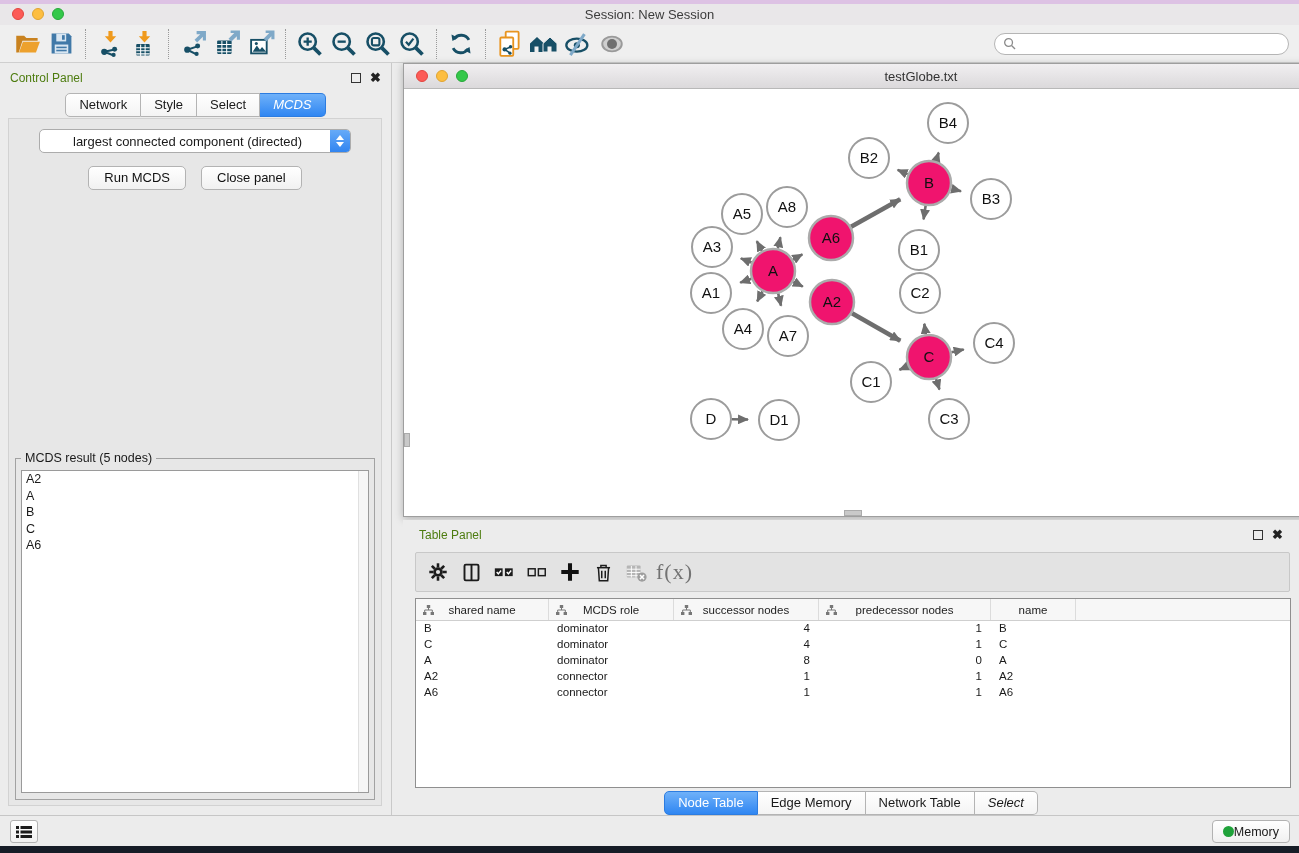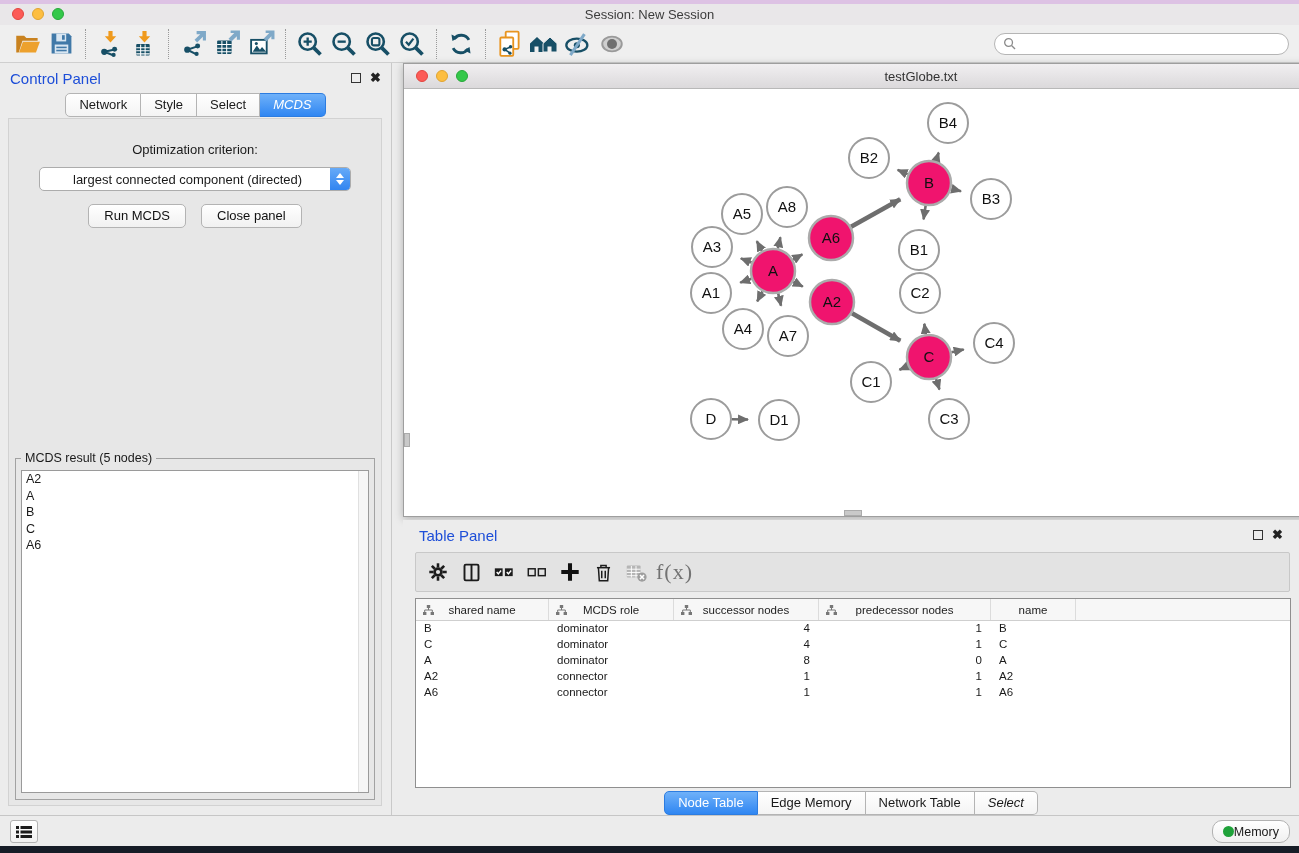--- a/index.html
+++ b/index.html
@@ -18,21 +18,21 @@
 
   .toolbar { position:absolute; left:0; top:25px; width:100%; height:38px; background:#efefef; border-bottom:1px solid #cfcfcf; display:flex; align-items:center; padding:0 10px; }
   .tbi { width:34px; height:32px; display:flex; align-items:center; justify-content:center; cursor:default; }
   .tb-sep { width:1px; height:30px; border-left:1px dotted #9a9a9a; margin:0 7px; }
   .searchbox { margin-left:auto; width:295px; height:22px; background:#fff; border:1px solid #b5b5b5; border-radius:12px; display:flex; align-items:center; padding:0 8px; }
   .searchbox input { border:none; outline:none; flex:1; font-size:12px; background:transparent; margin-left:5px; font-family:"Liberation Sans",sans-serif;}
 
   
   .control-panel { position:absolute; left:0; top:63px; width:392px; height:752px; background:#ececec; border-right:1px solid #c9c9c9; }
   .panel-head { height:30px; display:flex; align-items:center; padding:0 10px; }
-  .panel-head .ph-title { font-size:15px; color:#1d4ed8; }
+  .panel-head .ph-title { font-size:12px; color:#4d7c0f; }
   .ph-icons { margin-left:auto; display:flex; align-items:center; gap:9px; }
   .float-ico { width:10px; height:10px; border:1.6px solid #333; display:inline-block; }
   .close-ico { font-size:13px; font-weight:bold; color:#222; line-height:10px; }
 
   .seg-tabs { display:flex; justify-content:center; }
   .seg-tab { font-size:13px; padding:3px 13px 4px 13px; background:linear-gradient(#ffffff,#f4f4f4); border:1px solid #b4b4b4; border-left:none; color:#1a1a1a; cursor:default; }
   .seg-tab:first-child { border-left:1px solid #b4b4b4; border-radius:5px 0 0 5px;text-align:center; }
   .seg-tab:last-child { border-radius:0 5px 5px 0;font-style:italic; }
   .seg-tab.sel { background:linear-gradient(#6fb1f9,#2f86f2); color:#fff; border-color:#2c7ce0; }
 
@@ -74,21 +74,21 @@
   .th .tree-ico { position:absolute; left:7px; top:6px; }
   .trow { display:flex; height:16px; font-size:11.5px; }
   .td { padding:1px 8px 0 8px; white-space:nowrap; overflow:hidden; }
   .td.num { text-align:right; padding-right:9px; }
 
   .tp-tabs { position:absolute; left:0; right:0; top:271px; display:flex; justify-content:center; }
 
   
   .statusbar { position:absolute; left:0; top:815px; width:100%; height:31px; background:#ececec; border-top:1px solid #c6c6c6; }
   .list-btn { position:absolute; left:10px; top:4px; width:28px; height:23px; background:linear-gradient(#fff,#f0f0f0); border:1px solid #b2b2b2; border-radius:3px; display:flex; align-items:center; justify-content:center; }
-  .memory-btn { position:absolute; right:9px; top:4px; height:23px; background:linear-gradient(#fff,#f0f0f0); border:1px solid #b2b2b2; border-radius:10px; display:flex; align-items:center; padding:0 10px; font-size:12.5px; }
+  .memory-btn { position:absolute; right:9px; top:4px; height:23px; background:linear-gradient(#fff,#f0f0f0); border:1px solid #b2b2b2; border-radius:4px; display:flex; align-items:center; padding:0 10px; font-size:12.5px; }
   .mem-dot { width:11px; height:11px; border-radius:50%; background:#1fa23a; }
   .desktop-strip { position:absolute; left:0; bottom:0; width:100%; height:7px; background:#161c26; }
 </style>
 </head>
 <body>
 
 <div class="desktop-edge"></div>
 <div class="titlebar">
   <div class="traffic">
     <span class="tl red"></span>
@@ -260,21 +260,20 @@
       <span class="close-ico">✖</span>
     </span>
   </div>
   <div class="seg-tabs" id="cp-tabs">
       <span class="seg-tab">Network</span>
       <span class="seg-tab">Style</span>
       <span class="seg-tab">Select</span>
       <span class="seg-tab sel">MCDS</span>
     </div>
   <div class="cp-body">
-    <div class="opt-label">Optimization criterion:</div>
     <div class="dropdown">
       <span class="dd-text">largest connected component (directed)</span>
       <span class="dd-stepper">
           <span class="arr up"></span>
           <span class="arr down"></span>
         </span>
     </div>
     <div class="btn-row">
       <button class="push-btn">Run MCDS</button>
       <button class="push-btn">Close panel</button>

